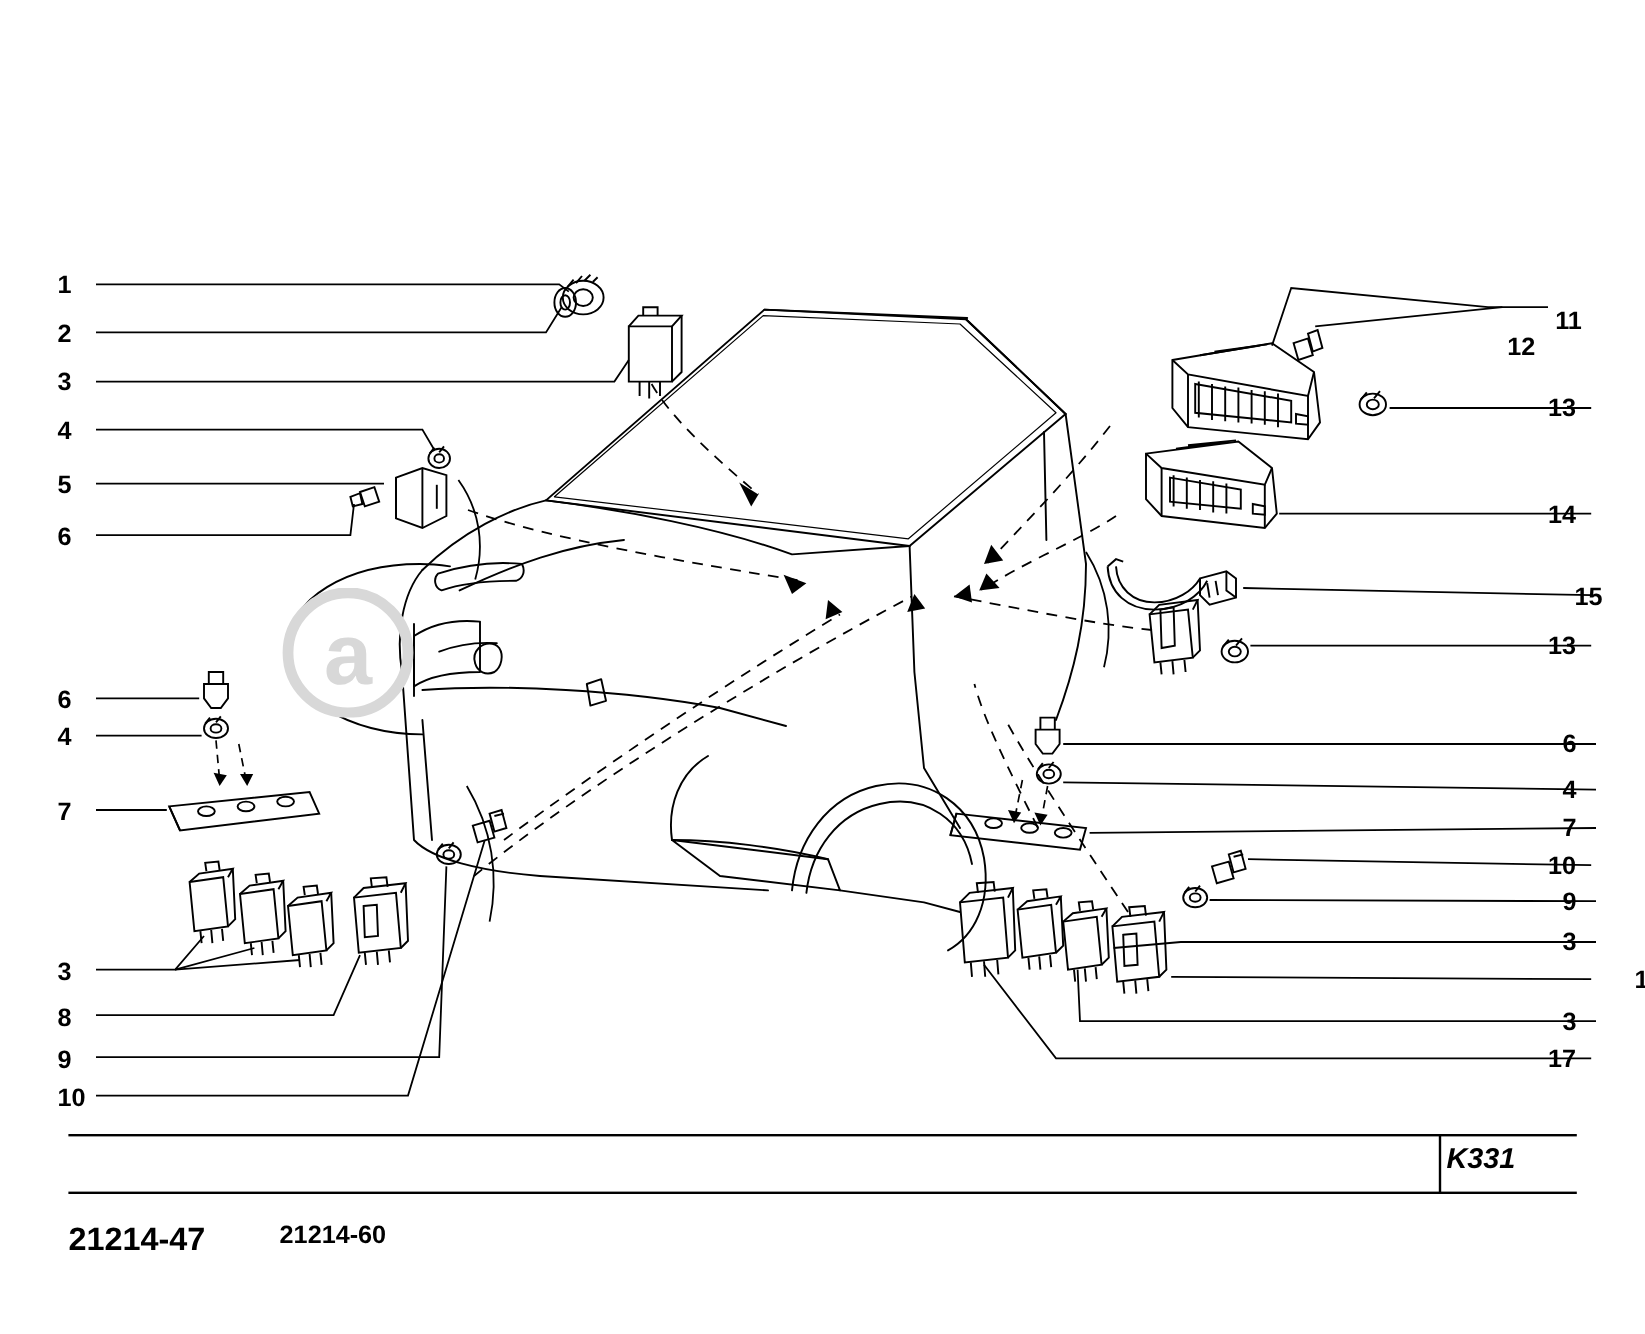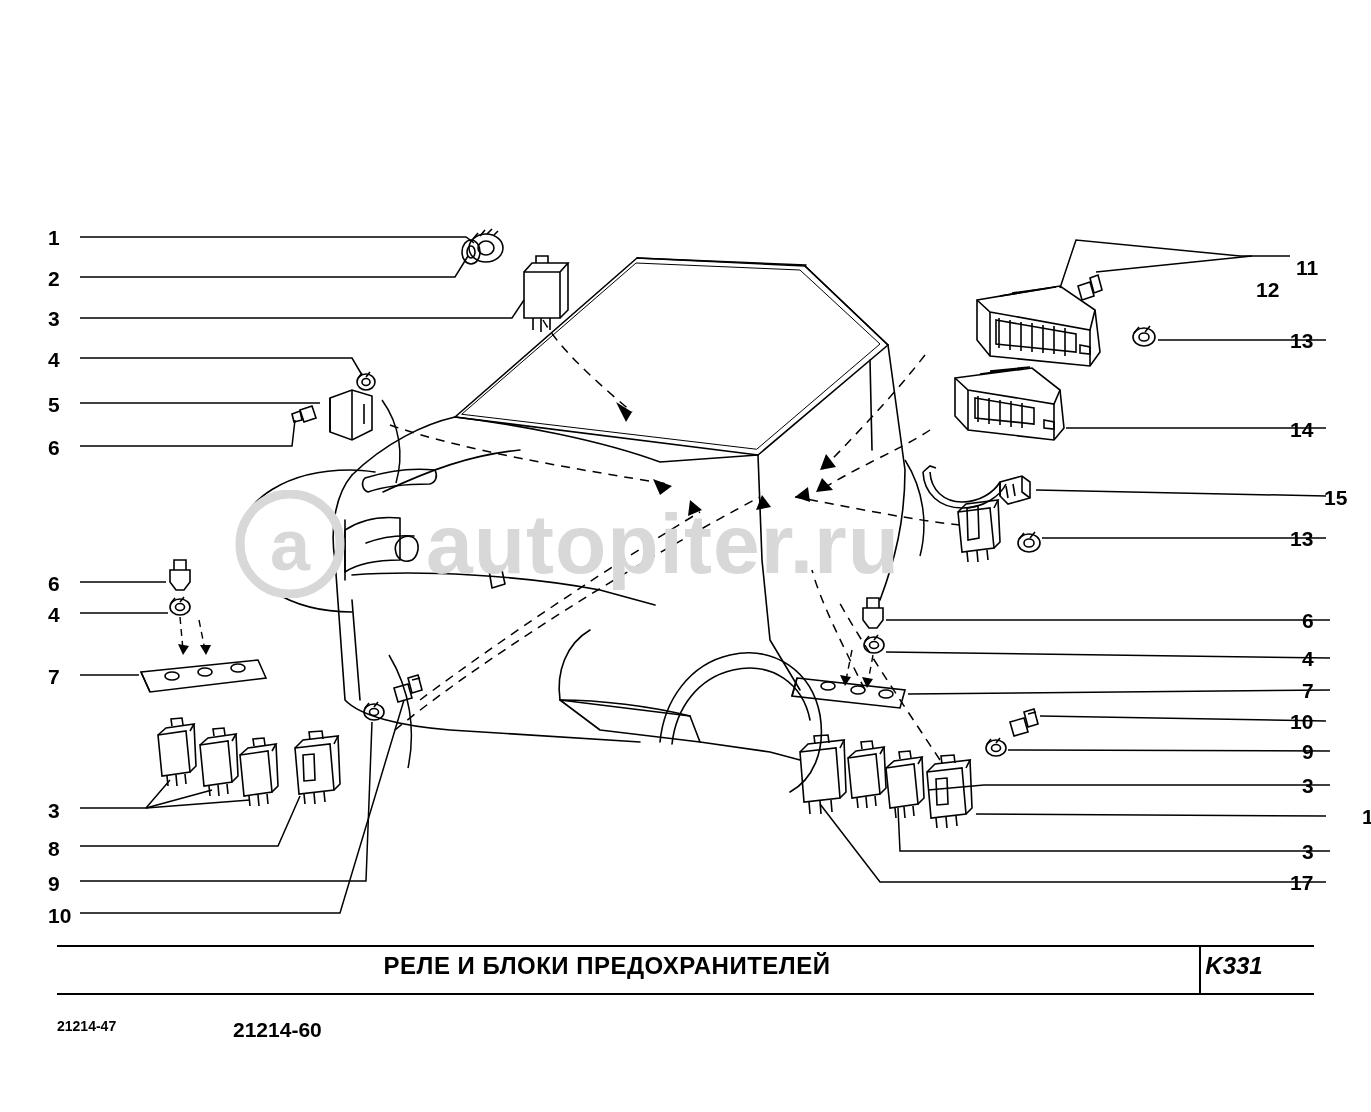--- a/index.html
+++ b/index.html
@@ -107,21 +107,21 @@
     left: 1199px;
     top: 945px;
     width: 2px;
     height: 50px;
     background: #000;
   }
   .model-a {
     position: absolute;
     left: 57px;
     top: 1018px;
-    font-size: 14px;
+    font-size: 27px;
     font-weight: bold;
   }
   .model-b {
     position: absolute;
     left: 233px;
     top: 1018px;
     font-size: 21px;
     font-weight: bold;
   }
 </style>
@@ -445,54 +445,52 @@
       <path d="M1330,851 L900,851 L898,808"></path>
       <path d="M1326,882 L880,882 L820,804"></path>
     </g>
   </svg>
 
   <div class="wm">
     <svg class="wm-logo" viewBox="0 0 172 108" xmlns="http://www.w3.org/2000/svg">
       <circle cx="62" cy="54" r="50" fill="none" stroke="#d8d8d8" stroke-width="9"></circle>
       <text x="62" y="80" font-family="Liberation Sans, sans-serif" font-size="72" font-weight="bold" fill="#d8d8d8" text-anchor="middle">a</text>
     </svg>
-    <div class="wm-text">autopiter.ru</div>
   </div>
 
   <div class="callout left" style="left:48px; top:227px;">1</div>
   <div class="callout left" style="left:48px; top:268px;">2</div>
   <div class="callout left" style="left:48px; top:308px;">3</div>
   <div class="callout left" style="left:48px; top:349px;">4</div>
   <div class="callout left" style="left:48px; top:394px;">5</div>
   <div class="callout left" style="left:48px; top:437px;">6</div>
   <div class="callout left" style="left:48px; top:573px;">6</div>
   <div class="callout left" style="left:48px; top:604px;">4</div>
   <div class="callout left" style="left:48px; top:666px;">7</div>
   <div class="callout left" style="left:48px; top:800px;">3</div>
   <div class="callout left" style="left:48px; top:838px;">8</div>
   <div class="callout left" style="left:48px; top:873px;">9</div>
   <div class="callout left" style="left:48px; top:905px;">10</div>
 
   <div class="callout right" style="left:1256px; top:246px;margin-top:33px;">12</div>
   <div class="callout right" style="left:1296px; top:257px;">11</div>
   <div class="callout right" style="left:1290px; top:330px;">13</div>
   <div class="callout right" style="left:1290px; top:419px;">14</div>
-  <div class="callout right" style="left:1312px; top:487px;margin-left:12px;">15</div>
+  <div class="callout right" style="left:1312px; top:487px;">15</div>
   <div class="callout right" style="left:1290px; top:528px;">13</div>
   <div class="callout right" style="left:1302px; top:610px;">6</div>
   <div class="callout right" style="left:1302px; top:648px;">4</div>
   <div class="callout right" style="left:1302px; top:680px;">7</div>
   <div class="callout right" style="left:1290px; top:711px;">10</div>
   <div class="callout right" style="left:1302px; top:741px;">9</div>
   <div class="callout right" style="left:1302px; top:775px;">3</div>
   <div class="callout right" style="left:1362px; top:806px;">16</div>
   <div class="callout right" style="left:1302px; top:841px;">3</div>
   <div class="callout right" style="left:1290px; top:872px;text-align:center;">17</div>
 
   <div class="footer-rule"></div>
   <div class="footer-rule2"></div>
   <div class="footer-divider"></div>
-  <div class="footer-title">РЕЛЕ   И   БЛОКИ   ПРЕДОХРАНИТЕЛЕЙ</div>
   <div class="footer-code">K331</div>
   <div class="model-a">21214-47</div>
   <div class="model-b">21214-60</div>
 
 </div>
 
 </body></html>

